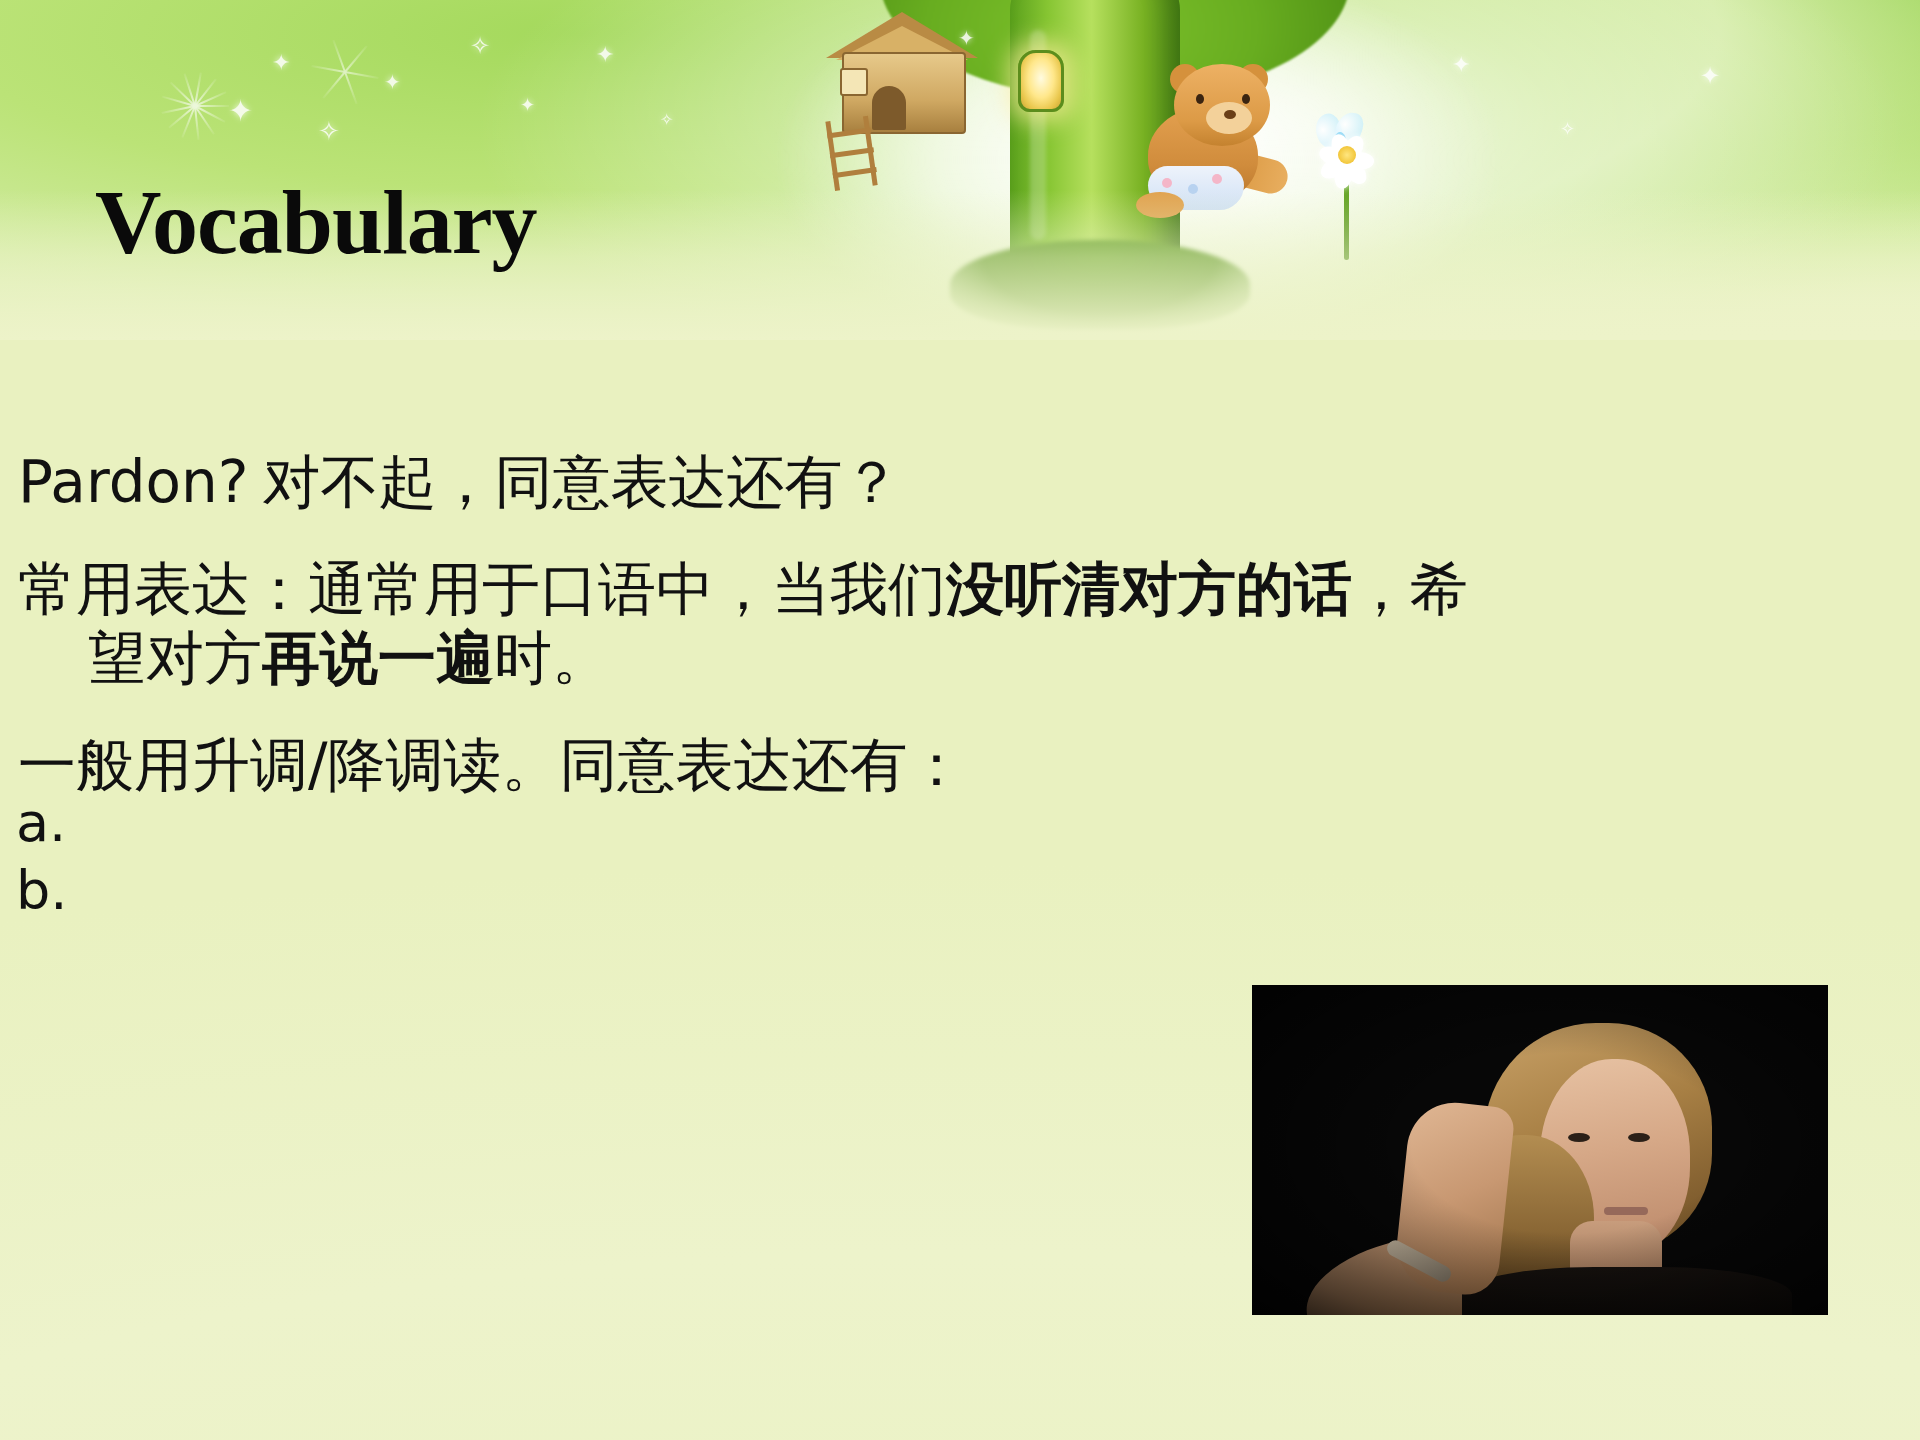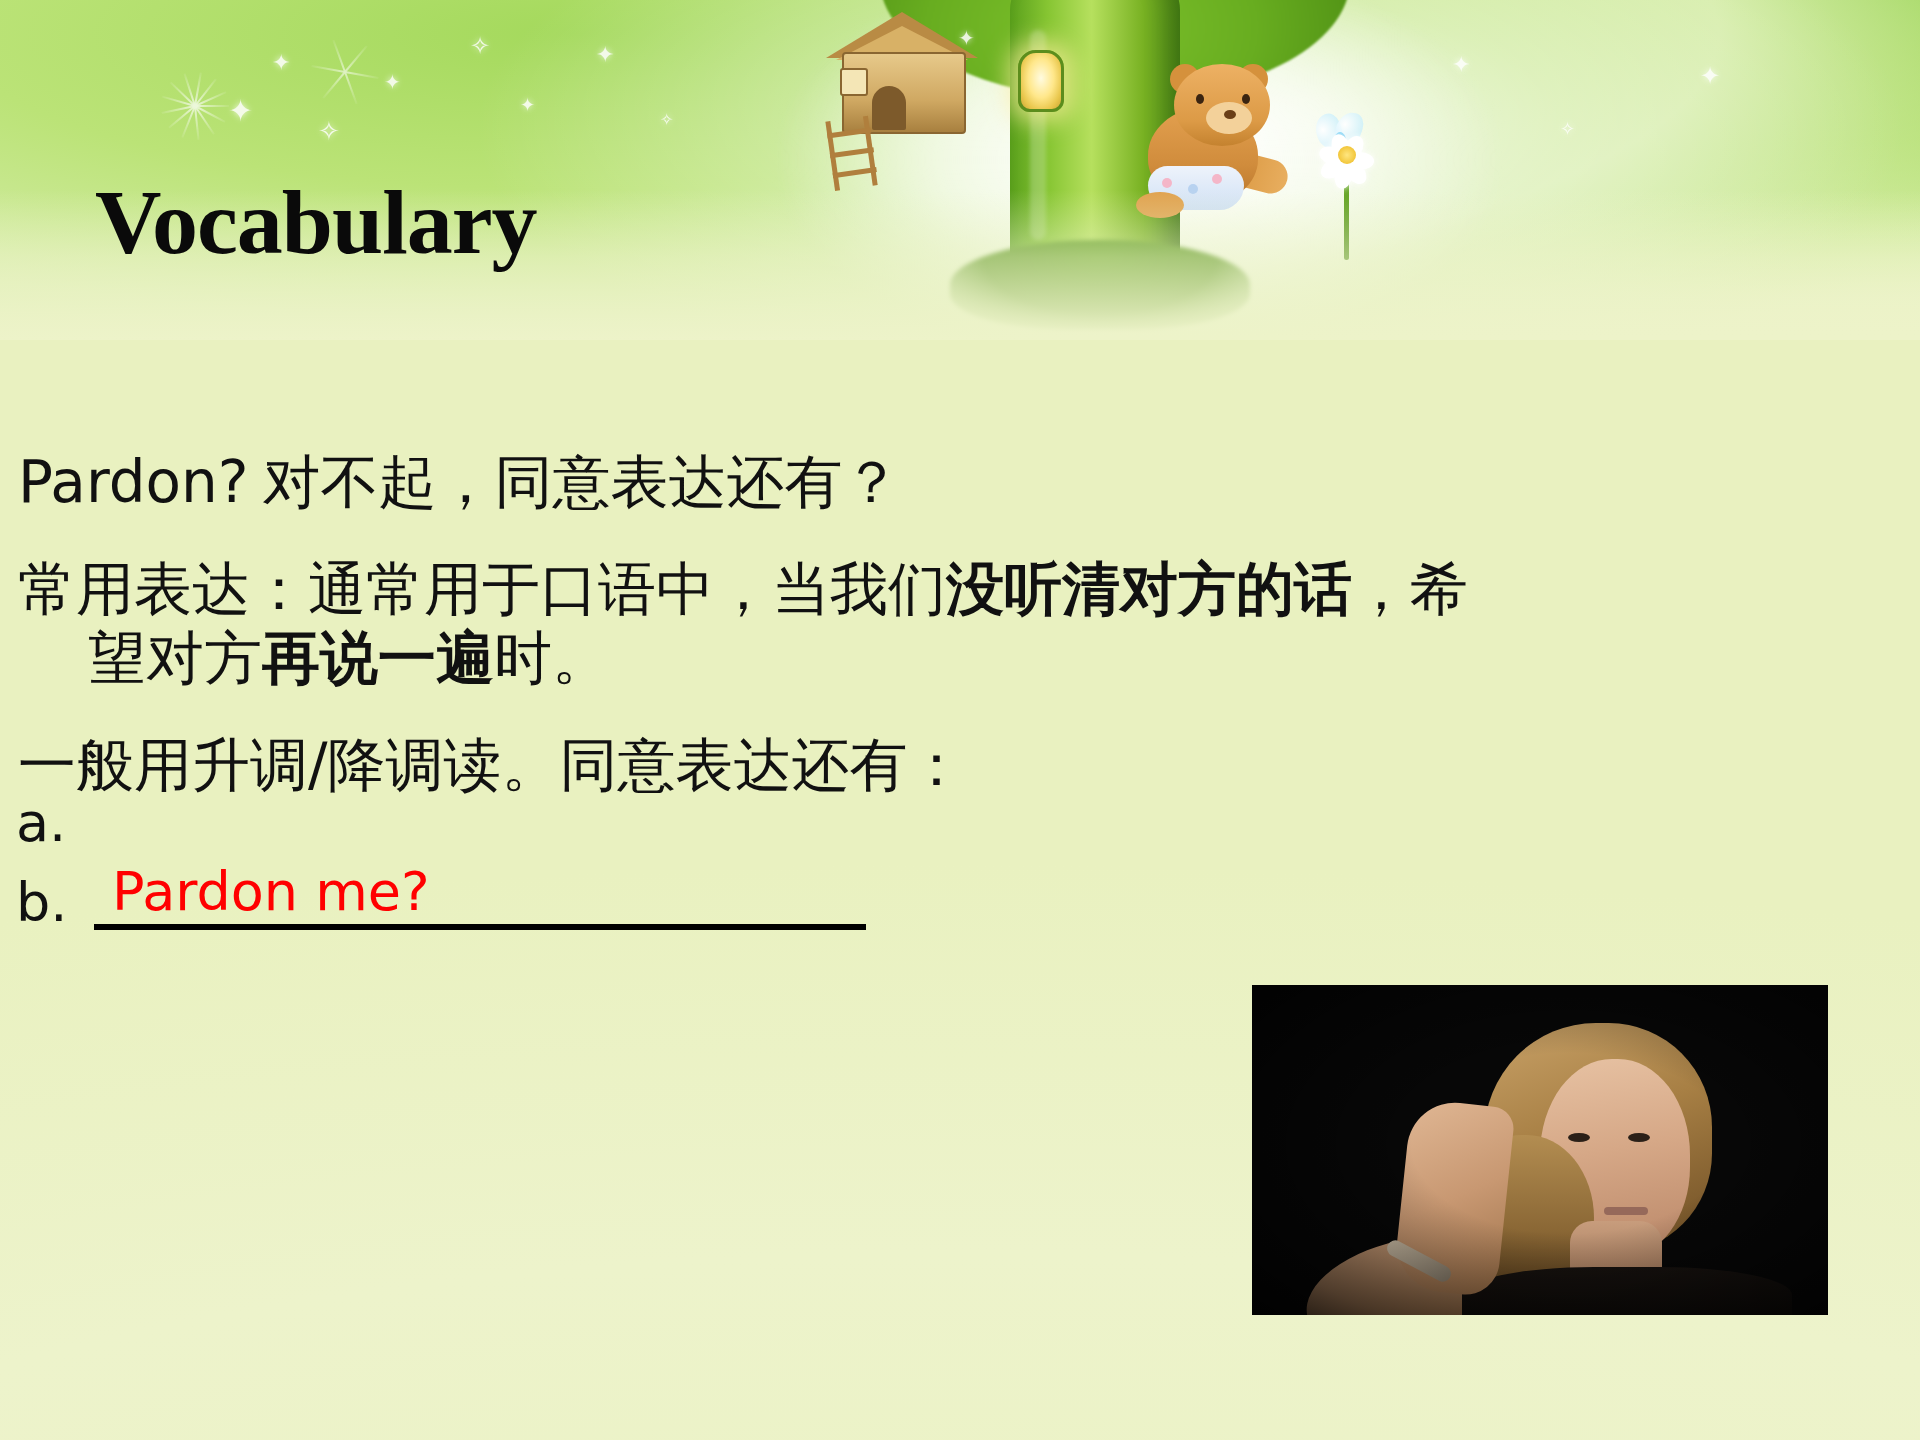--- a/index.html
+++ b/index.html
@@ -590,23 +590,20 @@
     <div class="line l4"><span>望对方</span><span class="cn-bold">再说一遍</span><span>时。</span></div>
 
     <div class="line l5">一般用升调/降调读。同意表达还有：</div>
 
     <div class="answer-row">
       <div class="answer-label">a.</div>
     </div>
 
     <div class="answer-row">
       <div class="answer-label">b.</div>
-      <div class="answer-blank b">
-        <div class="answer-text">Pardon me?</div>
-      </div>
     </div>
 
   </div>
 
   <div class="photo">
     <div class="photo-bg"></div>
     <div class="ph-arm"></div>
     <div class="ph-hair"></div>
     <div class="ph-face"></div>
     <div class="ph-hair2"></div>

